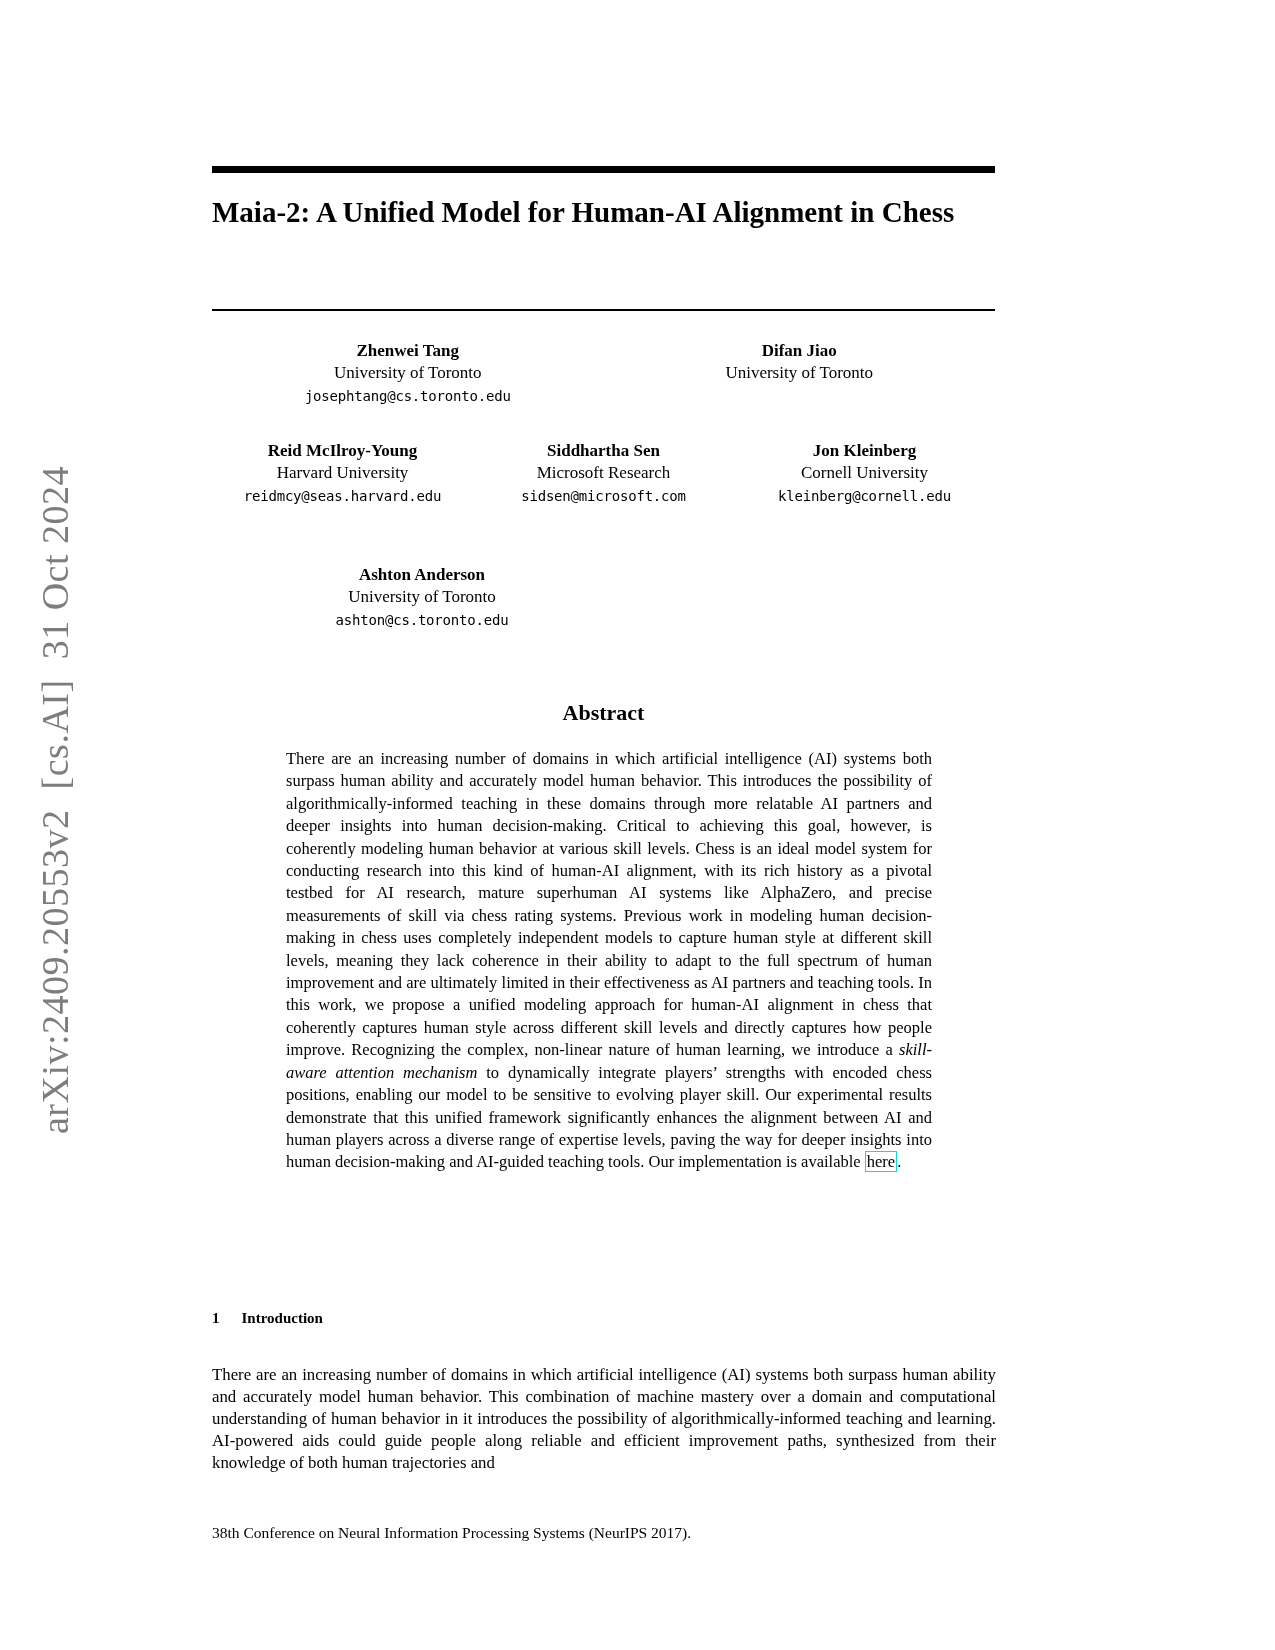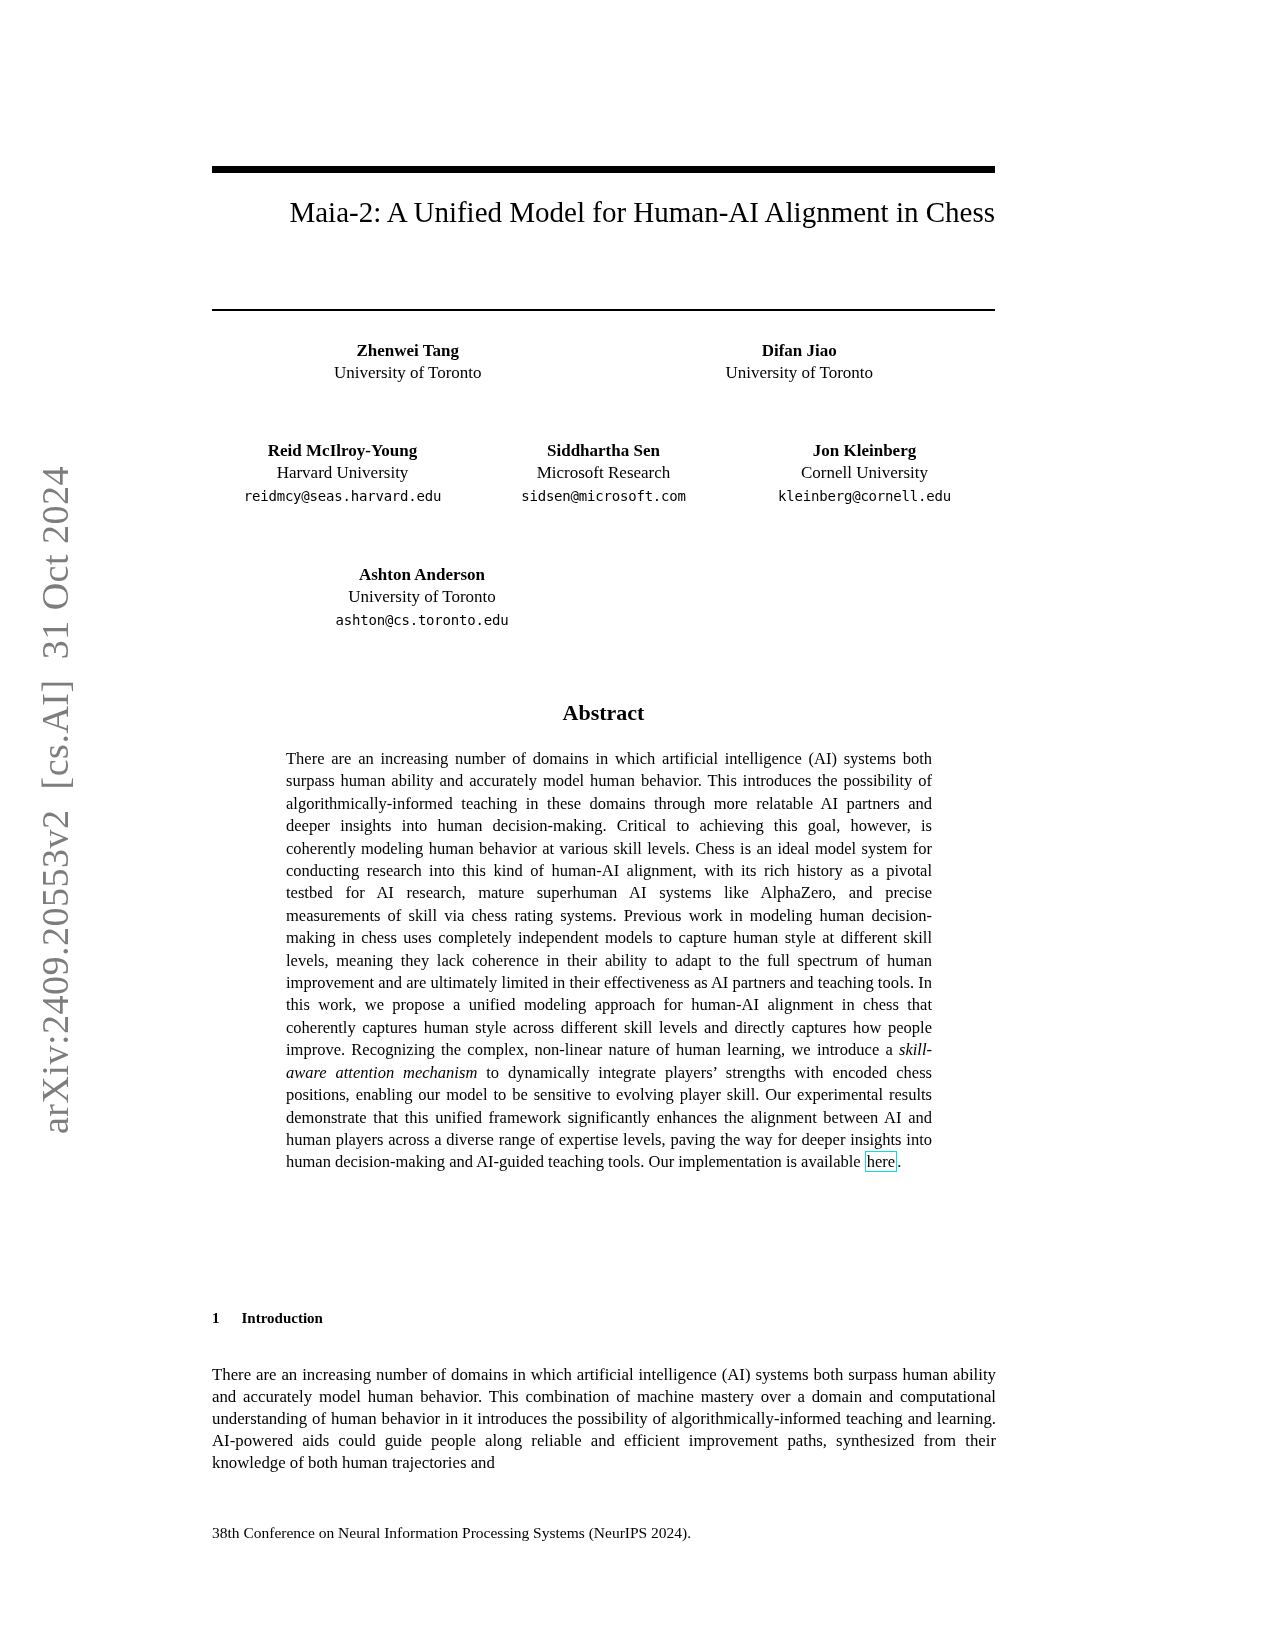--- a/index.html
+++ b/index.html
@@ -32,22 +32,22 @@
     position:absolute;left:212px;top:166px;
     width:783px;height:7px;background:var(--ink);
   }
   .rule-thin{
     position:absolute;left:212px;top:309px;
     width:783px;height:2px;background:var(--ink);
   }
   .paper-title{
     position:absolute;left:212px;top:192px;
     width:783px;
-    text-align:right;
-    font-size:29px;font-weight:normal;
+    text-align:left;
+    font-size:29px;font-weight:bold;
     line-height:40px;
   }
   .authors-row{
     position:absolute;left:212px;
     width:783px;
     display:flex;justify-content:flex-start;
   }
   .row-1{top:340px;}
   .row-2{top:440px;}
   .row-3{top:538px;margin-top:26px;}
@@ -109,20 +109,21 @@
   <div class="arxiv-banner">arXiv:2409.20553v2  [cs.AI]  31 Oct 2024</div>
 
   <div class="rule-thick"></div>
   <h1 class="paper-title">Maia-2: A Unified Model for Human-AI Alignment in Chess</h1>
   <div class="rule-thin"></div>
 
   <div class="authors-row row-1">
     <div class="author-block">
       <div class="author-name">Zhenwei Tang</div>
       <div class="author-affil">University of Toronto</div>
+      <div class="author-email">josephtang@cs.toronto.edu</div>
     </div>
     <div class="author-block">
       <div class="author-name">Difan Jiao</div>
       <div class="author-affil">University of Toronto</div>
     </div>
   </div>
 
   <div class="authors-row row-2">
     <div class="author-block">
       <div class="author-name">Reid McIlroy-Young</div>
@@ -150,15 +151,15 @@
   </div>
 
   <div class="abstract-heading">Abstract</div>
 
   <p class="abstract-body"><span>There are an increasing number of domains in which artificial intelligence (AI) systems both surpass human ability and accurately model human behavior. This introduces the possibility of algorithmically-informed teaching in these domains through more relatable AI partners and deeper insights into human decision-making. Critical to achieving this goal, however, is coherently modeling human behavior at various skill levels. Chess is an ideal model system for conducting research into this kind of human-AI alignment, with its rich history as a pivotal testbed for AI research, mature superhuman AI systems like AlphaZero, and precise measurements of skill via chess rating systems. Previous work in modeling human decision-making in chess uses completely independent models to capture human style at different skill levels, meaning they lack coherence in their ability to adapt to the full spectrum of human improvement and are ultimately limited in their effectiveness as AI partners and teaching tools. In this work, we propose a unified modeling approach for human-AI alignment in chess that coherently captures human style across different skill levels and directly captures how people improve. Recognizing the complex, non-linear nature of human learning, we introduce a </span><span class="italic">skill-aware attention mechanism</span><span> to dynamically integrate players’ strengths with encoded chess positions, enabling our model to be sensitive to evolving player skill. Our experimental results demonstrate that this unified framework significantly enhances the alignment between AI and human players across a diverse range of expertise levels, paving the way for deeper insights into human decision-making and AI-guided teaching tools. Our implementation is available </span><a class="link-box">here</a><span>.</span></p>
 
   <h2 class="section-heading"><span class="section-number">1</span><span>Introduction</span></h2>
 
   <p class="intro-paragraph">There are an increasing number of domains in which artificial intelligence (AI) systems both surpass human ability and accurately model human behavior. This combination of machine mastery over a domain and computational understanding of human behavior in it introduces the possibility of algorithmically-informed teaching and learning. AI-powered aids could guide people along reliable and efficient improvement paths, synthesized from their knowledge of both human trajectories and</p>
 
-  <div class="footer-note">38th Conference on Neural Information Processing Systems (NeurIPS 2024).</div>
+  <div class="footer-note">38th Conference on Neural Information Processing Systems (NeurIPS 2017).</div>
 
 </div>
 
 </body></html>

